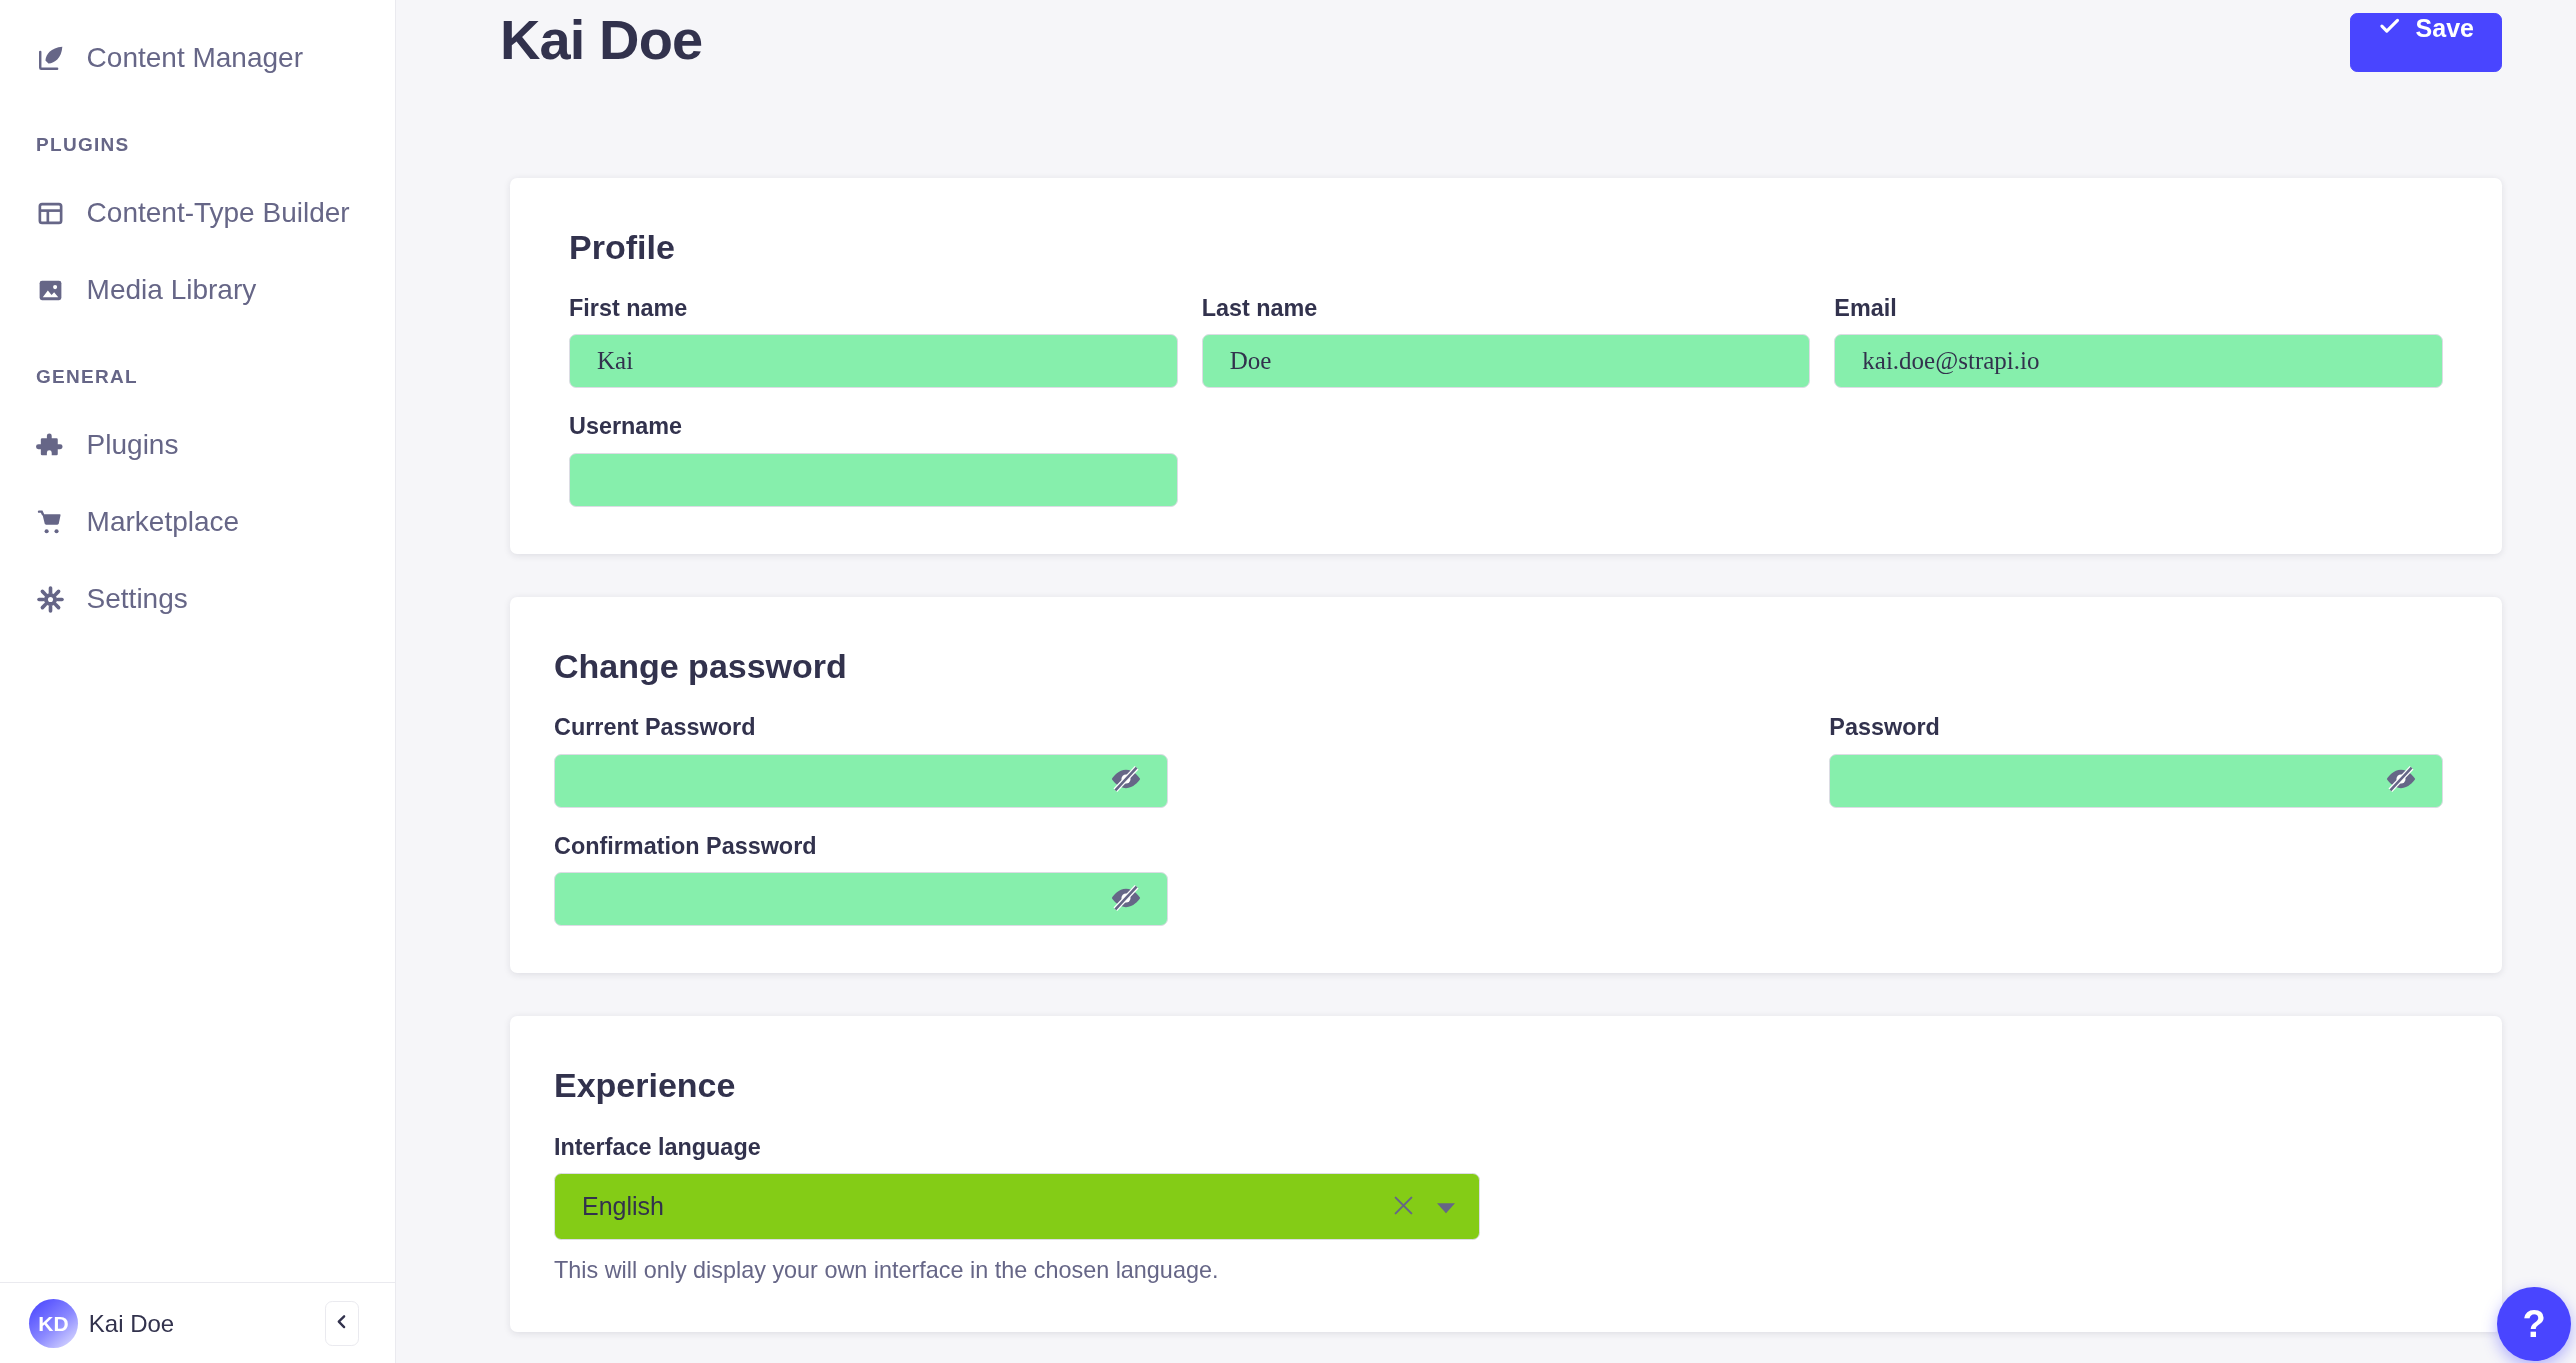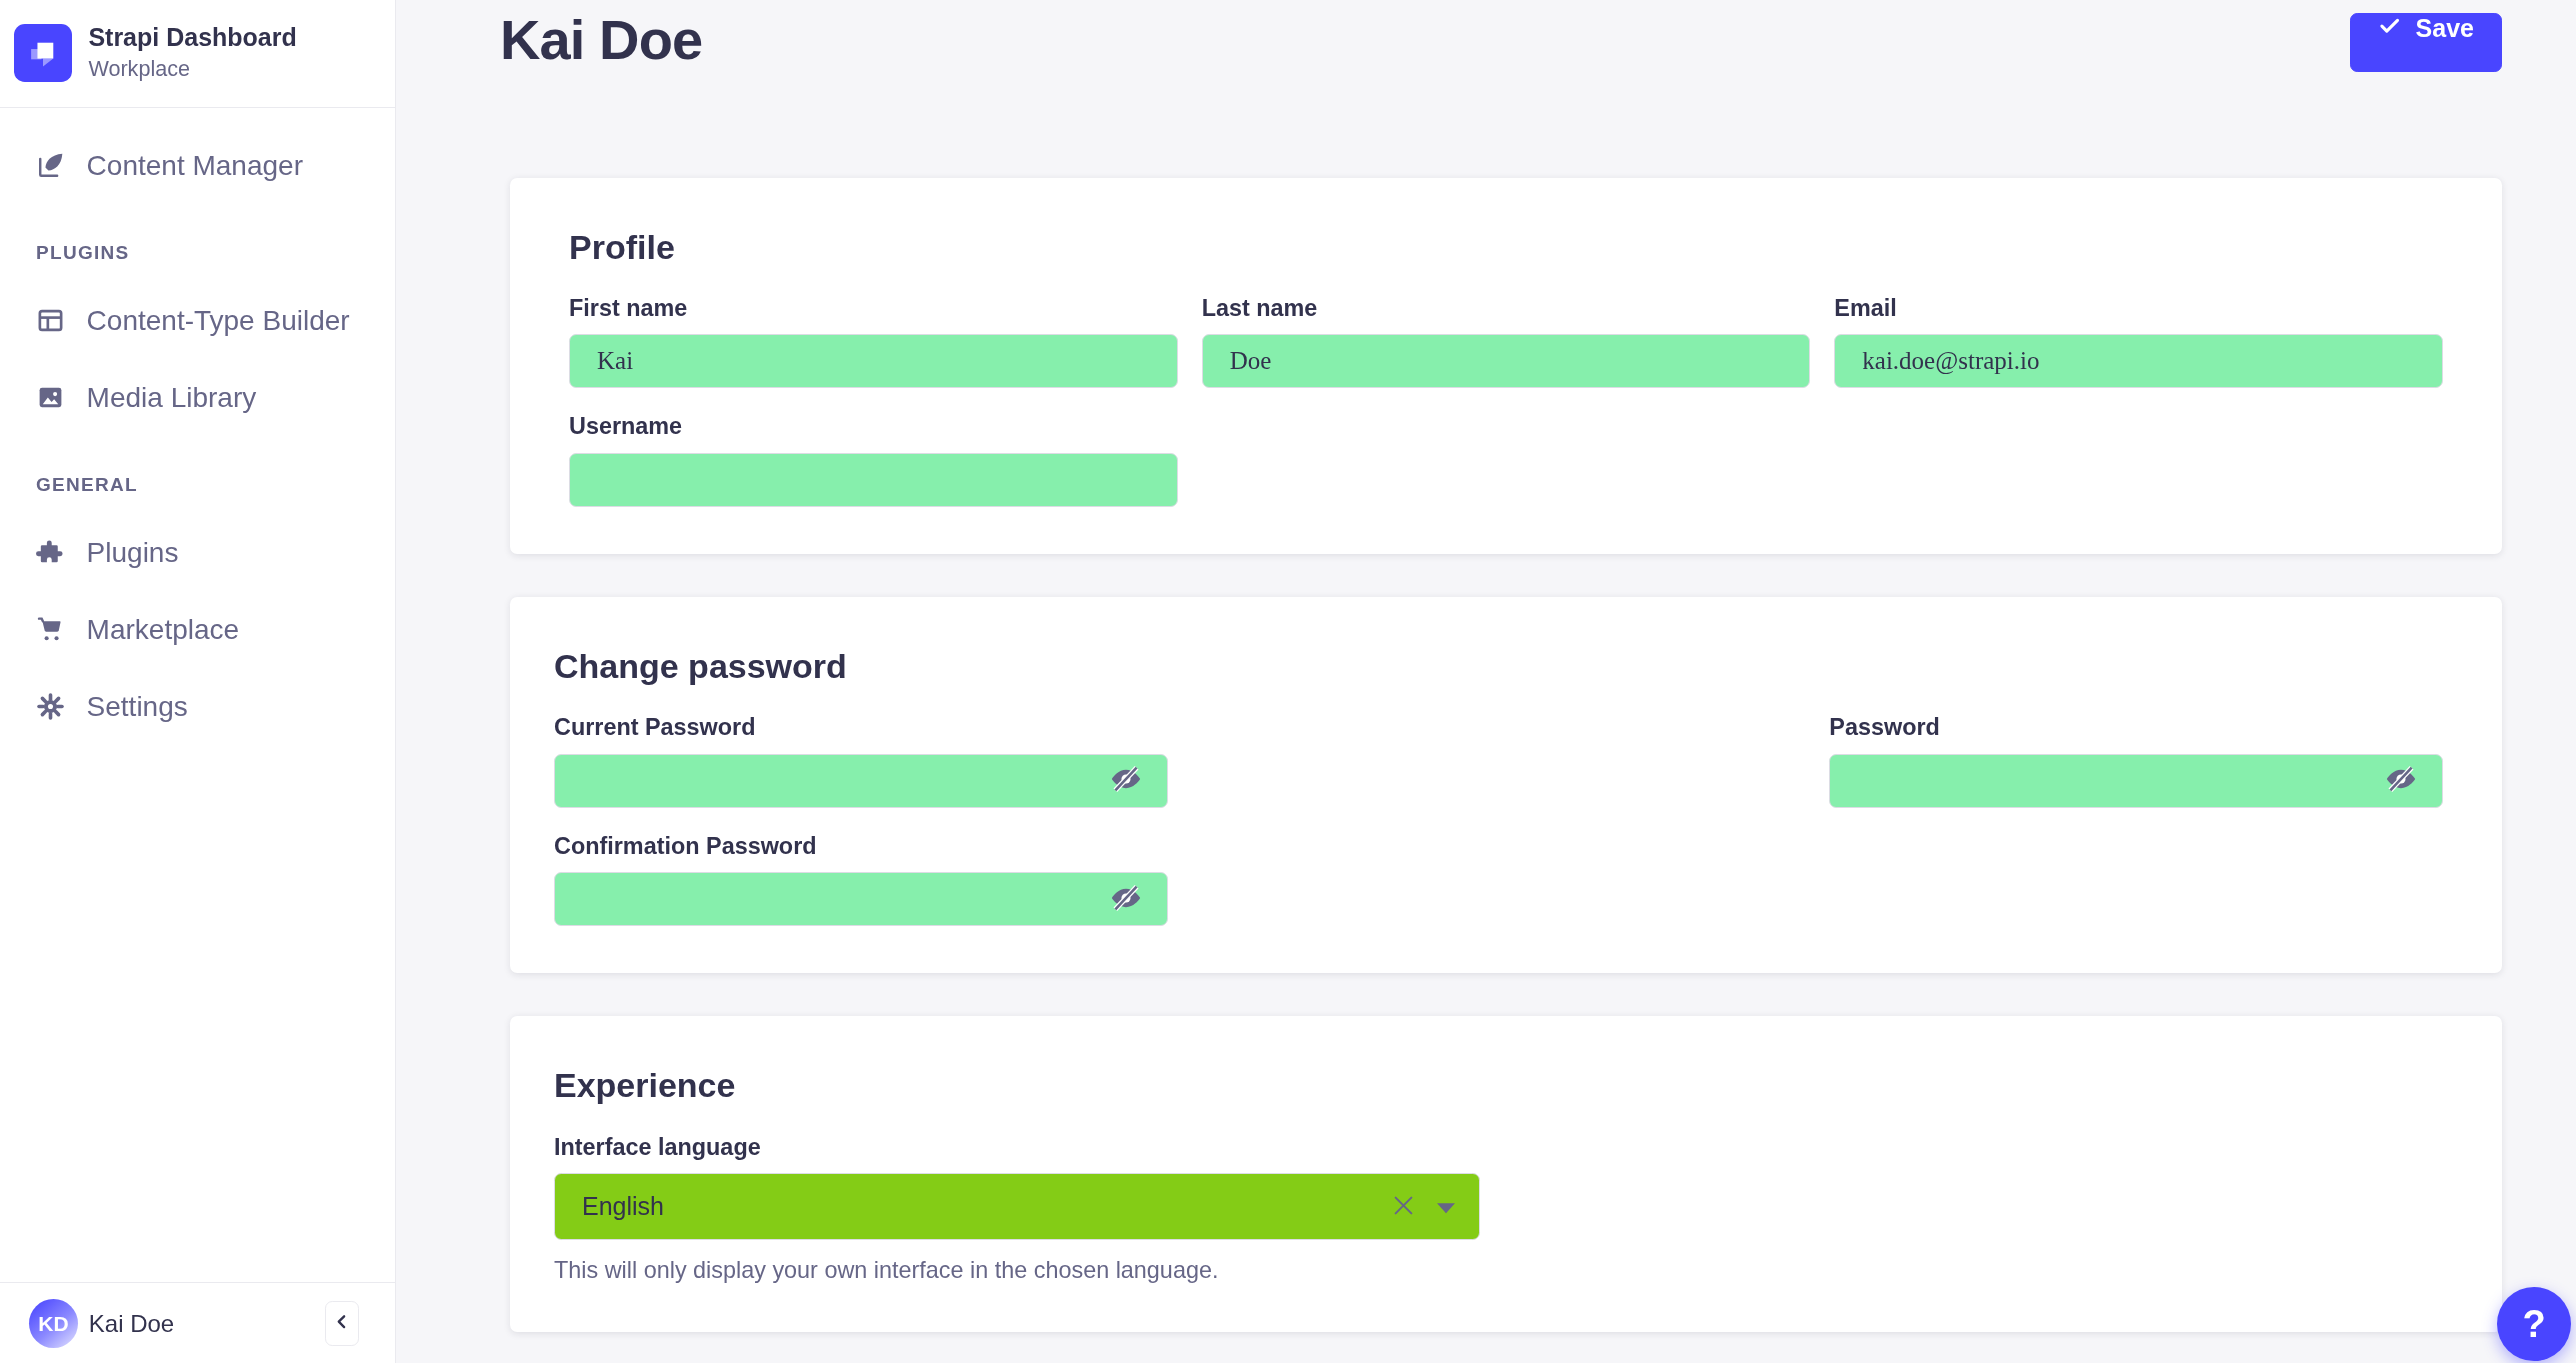--- a/index.html
+++ b/index.html
@@ -65,33 +65,20 @@
   .half{width:calc(50% - 19px);}
   
   .help-fab{position:absolute;left:2497px;top:1287px;width:74px;height:74px;border-radius:50%;
     background:#4945ff;border:none;color:#ffffff;font-size:38px;font-weight:700;font-family:inherit;
     cursor:pointer;box-shadow:0 5.4px 14.4px rgba(73,69,255,0.40);display:flex;align-items:center;justify-content:center;}
 </style>
 </head>
 <body>
 
 <aside class="sidebar">
-  <div class="brand">
-    <div class="logo">
-      <svg viewBox="0 0 24 24" width="38" height="38" aria-hidden="true">
-        <rect x="4.5" y="9.5" width="6.5" height="6.5" fill="#ffffff" opacity="0.45"></rect>
-        <path d="M8.5 5.5 H18.5 V15.5 H8.5 Z" fill="#ffffff"></path>
-        <path d="M12 15.5 h6.5 L12 20.5 Z" fill="#ffffff" opacity="0.45"></path>
-      </svg>
-    </div>
-    <div class="brand-text">
-      <span class="brand-title">Strapi Dashboard</span>
-      <span class="brand-sub">Workplace</span>
-    </div>
-  </div>
 
   <nav class="nav">
     <div class="nav-item">
       <span class="nav-icon">
         <svg viewBox="0 0 24 24" width="29" height="29">
           <path d="M3.5 6.5v13.2c0 .5.3.8.8.8h13.2" fill="none" stroke="#666687" stroke-width="2" stroke-linecap="round"></path>
           <path d="M21.8 2.2c-4.6.4-8.2 1.8-10.6 4.2-2 2-3.1 4.5-3.4 7.3l2.5 2.5c2.8-.3 5.3-1.4 7.3-3.4 2.4-2.4 3.8-6 4.2-10.6z" fill="#666687"></path>
         </svg>
       </span>
       <span>Content Manager</span>

